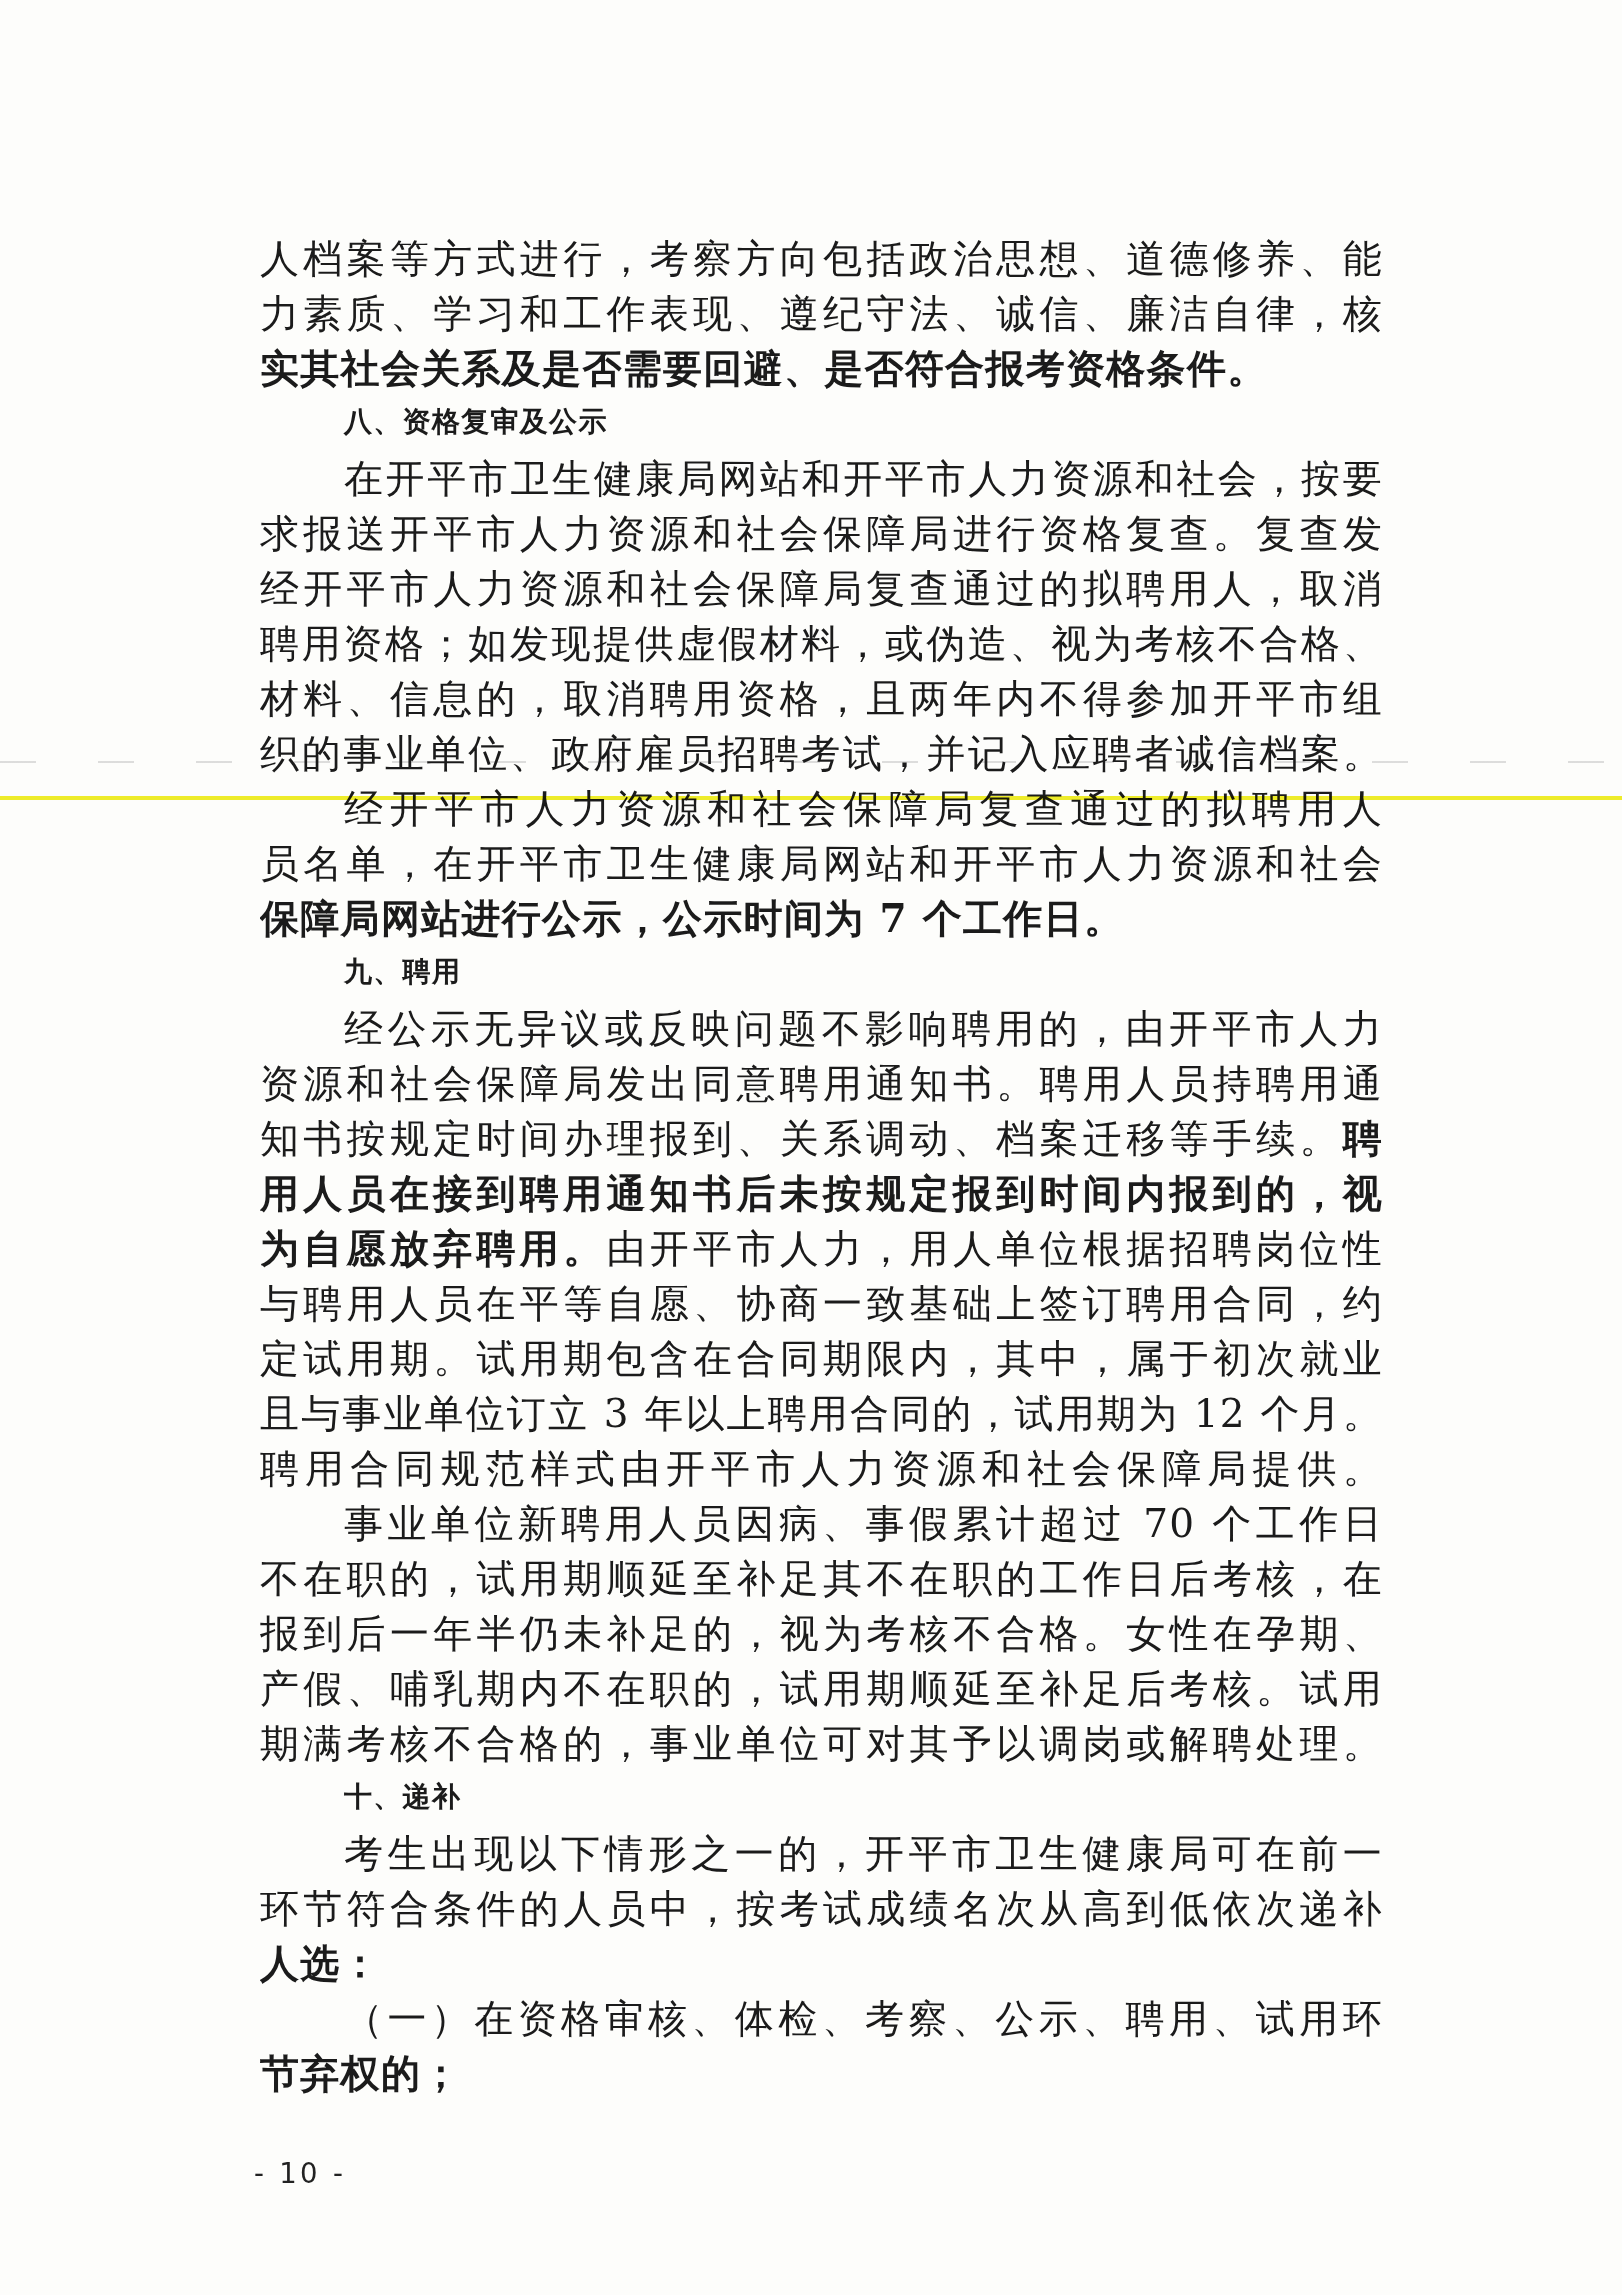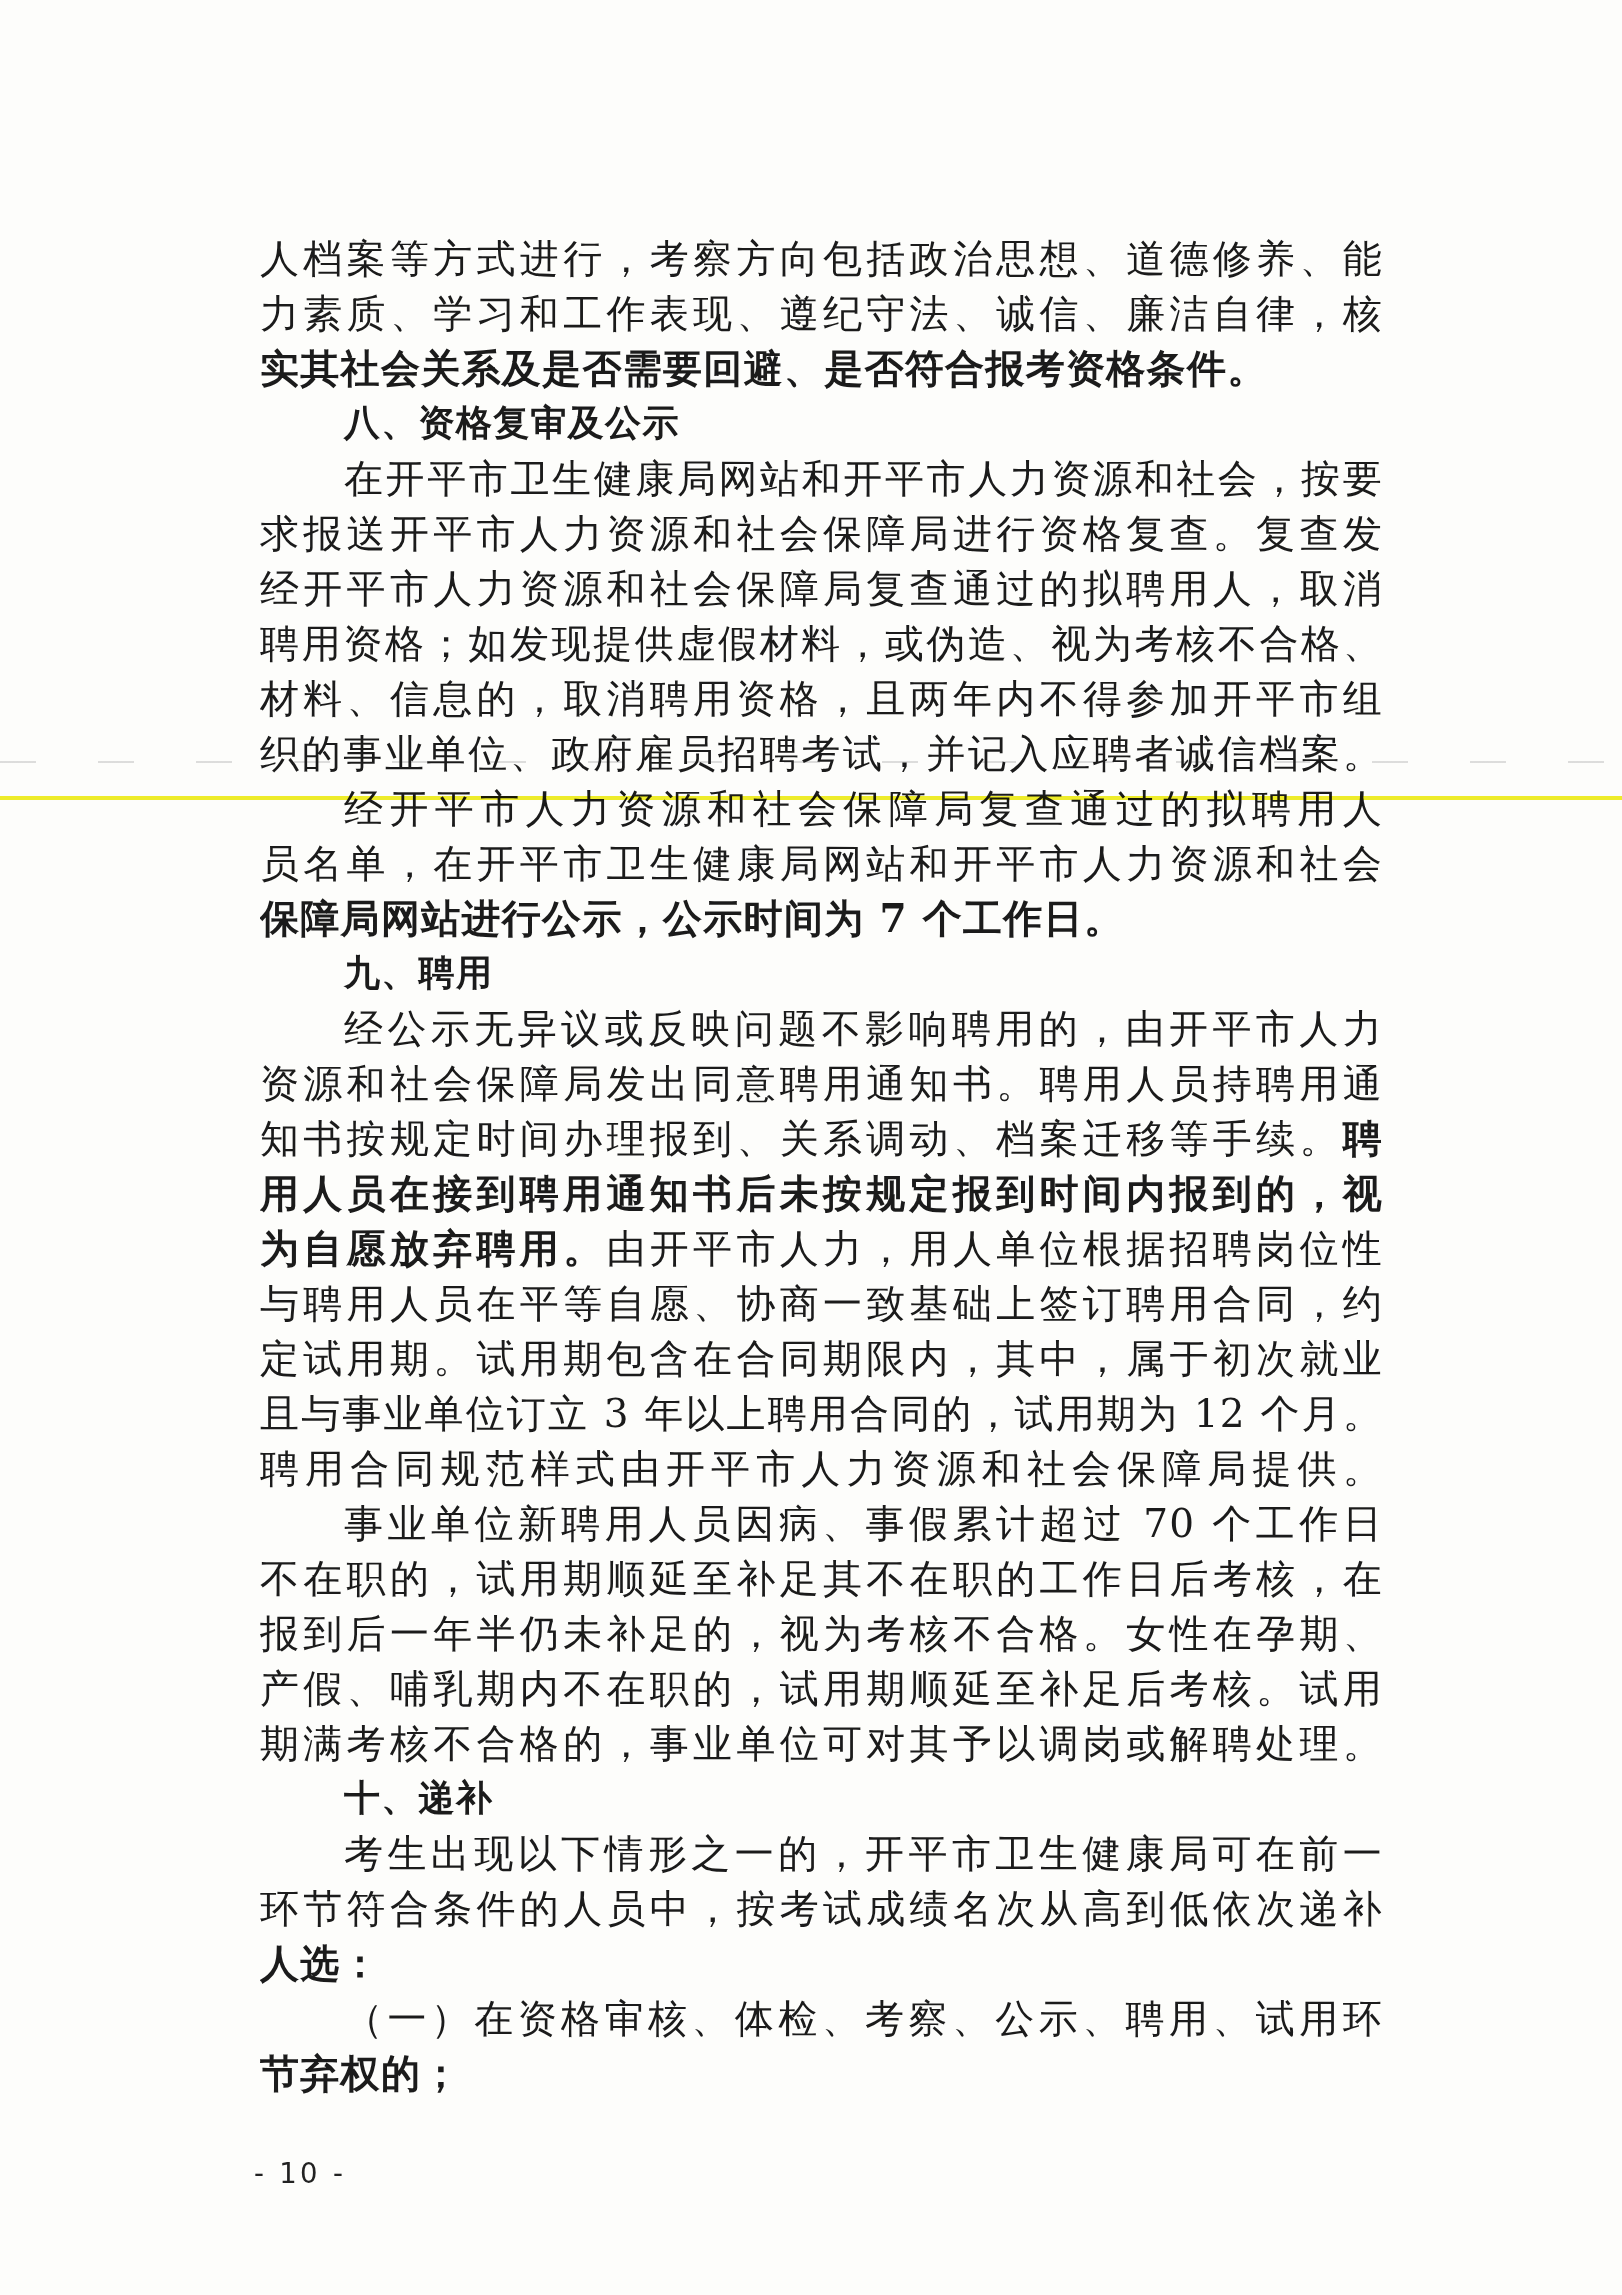--- a/index.html
+++ b/index.html
@@ -30,23 +30,23 @@
     white-space:normal;
   }
   .line.jleft{
     text-align-last:left;
     font-weight:bold;
   }
   .line.indent{
     text-indent:84px;
   }
   .line.heading{
-    font-family:Liberation Serif, serif;
+    font-family:Liberation Mono, monospace;
     font-weight:700;
-    font-size:36px;
+    font-size:28px;
   }
   .b{
     font-weight:700;
   }
   .artifact-dashes{
     position:absolute;
     left:0;
     top:761px;
     width:1623px;
     height:2px;

